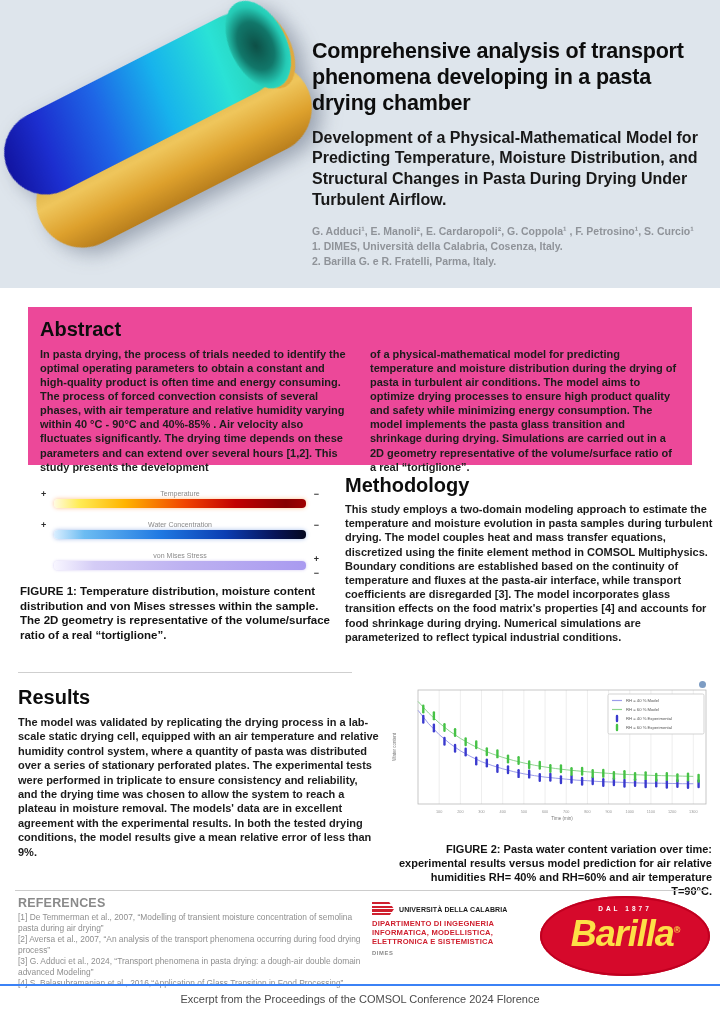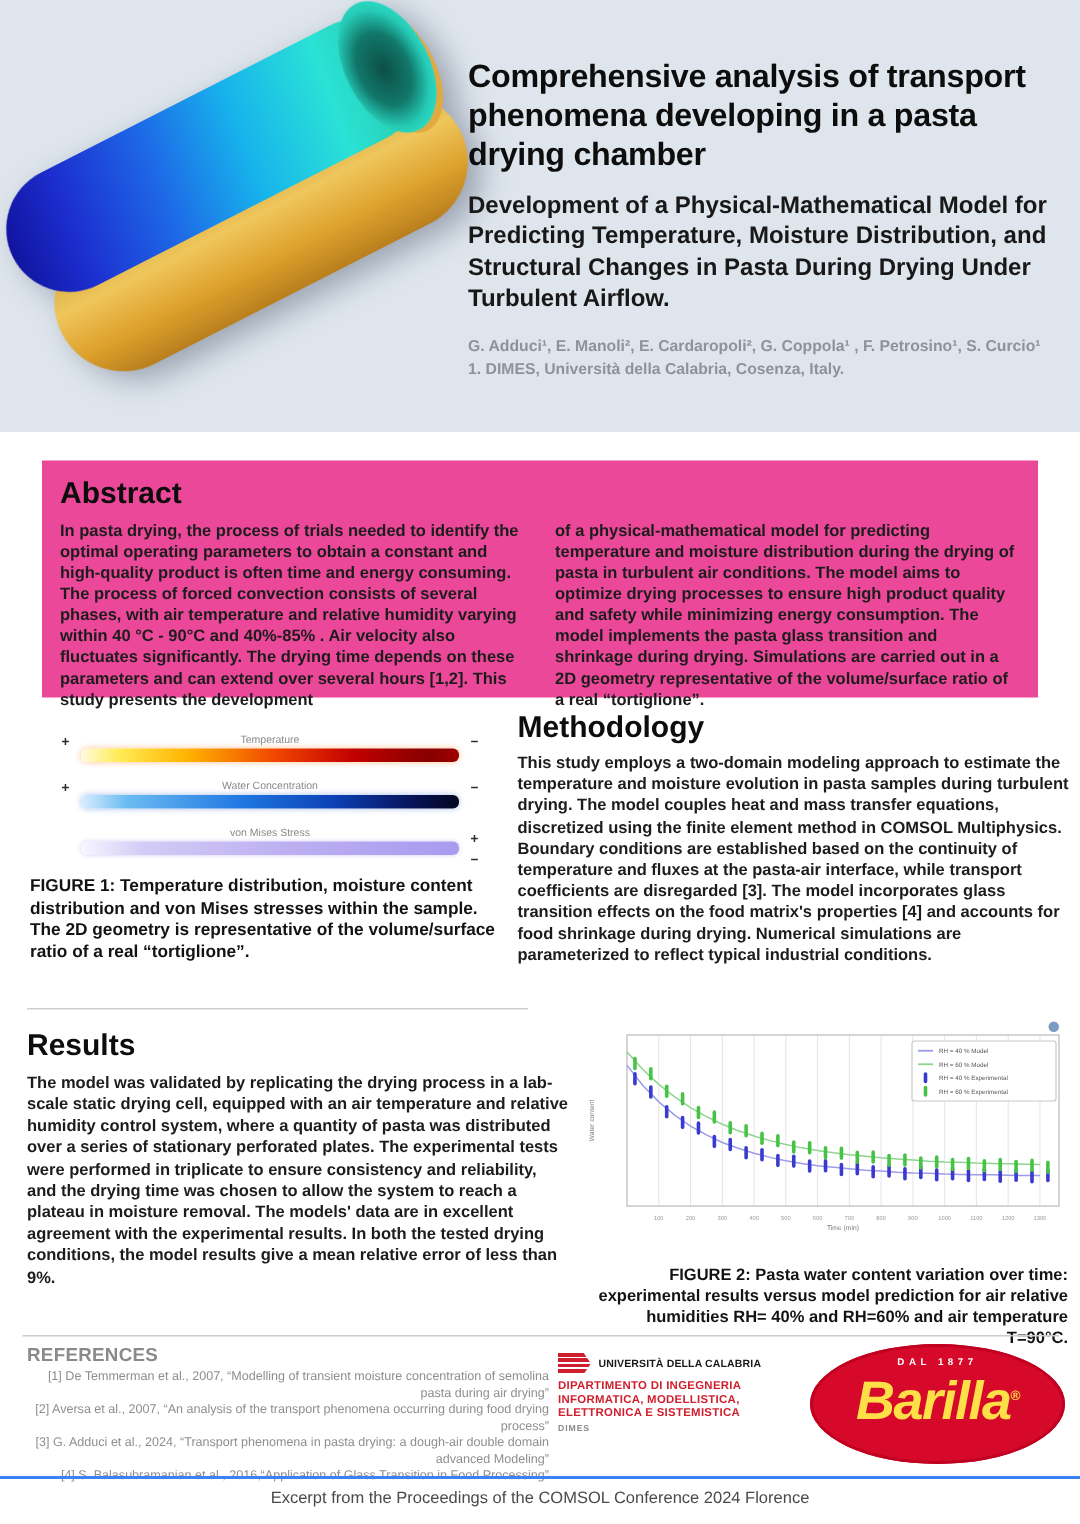--- a/index.html
+++ b/index.html
@@ -59,21 +59,21 @@
 
   
   .figure2{position:absolute;left:388px;top:684px;width:330px;margin:0;}
   .corner-dot{position:absolute;right:12px;top:-3px;width:7px;height:7px;border-radius:50%;background:#7d9cc3;}
   .f2caption{margin:6px 0 0 2px;width:322px;font-size:11px;line-height:1.28;font-weight:700;color:#131313;text-align:right;}
 
   
   .divider-full{position:absolute;left:15px;top:890px;width:691px;height:1px;background:#cccccc;}
   .references{position:absolute;left:18px;top:896px;width:348px;}
   .references h4{margin:0 0 2px 0;font-size:12.5px;font-weight:800;color:#8a8a8a;letter-spacing:.2px;}
-  .references div{font-size:8.4px;line-height:1.3;color:#8f8f8f;text-align:right;}
+  .references div{font-size:8.4px;line-height:1.3;color:#8f8f8f;}
 
   .unical{position:absolute;left:372px;top:902px;width:168px;}
   .unical-top{display:flex;align-items:center;gap:5px;}
   .unical-flag{width:22px;height:14px;background:
       repeating-linear-gradient(180deg,#cf1f2e 0 2.4px,#ffffff 2.4px 3.6px);
       clip-path:polygon(0 0,78% 0,100% 50%,78% 100%,0 100%);}
   .unical-name{font-size:7px;font-weight:800;color:#1a1a1a;letter-spacing:.1px;}
   .unical-dept{margin-top:4px;font-size:7.6px;line-height:1.18;font-weight:800;color:#cf1f2e;letter-spacing:.2px;}
   .unical-dimes{margin-top:3px;font-size:5.8px;font-weight:700;color:#8a8a8a;letter-spacing:.6px;}
 
@@ -100,20 +100,21 @@
         <div class="pasta-yellow"></div>
         <div class="pasta-blue"></div>
         <div class="pasta-cap"></div>
       </div>
     </div>
     <div class="title-block">
       <h1>Comprehensive analysis of transport phenomena developing in a pasta drying chamber</h1>
       <h2>Development of a Physical-Mathematical Model for Predicting Temperature, Moisture Distribution, and Structural Changes in Pasta During Drying Under Turbulent Airflow.</h2>
       <p class="authors">G. Adduci¹, E. Manoli², E. Cardaropoli², G. Coppola¹ , F. Petrosino¹, S. Curcio¹</p>
       <p class="affil">1. DIMES, Università della Calabria, Cosenza, Italy.</p>
+      <p class="affil">2. Barilla G. e R. Fratelli, Parma, Italy.</p>
     </div>
   </header>
 
   <section class="abstract">
     <h3>Abstract</h3>
     <div class="cols">
       <p>In pasta drying, the process of trials needed to identify the optimal operating parameters to obtain a constant and high-quality product is often time and energy consuming. The process of forced convection consists of several phases, with air temperature and relative humidity varying within 40 °C - 90°C and 40%-85% . Air velocity also fluctuates significantly. The drying time depends on these parameters and can extend over several hours [1,2]. This study presents the development</p>
       <p>of a physical-mathematical model for predicting temperature and moisture distribution during the drying of pasta in turbulent air conditions. The model aims to optimize drying processes to ensure high product quality and safety while minimizing energy consumption. The model implements the pasta glass transition and shrinkage during drying. Simulations are carried out in a 2D geometry representative of the volume/surface ratio of a real “tortiglione”.</p>
     </div>
   </section>

